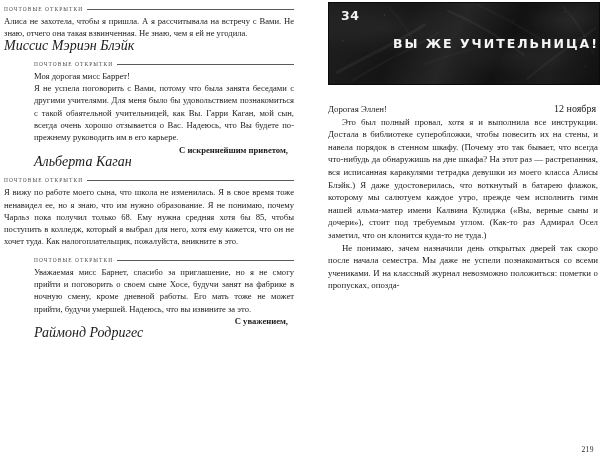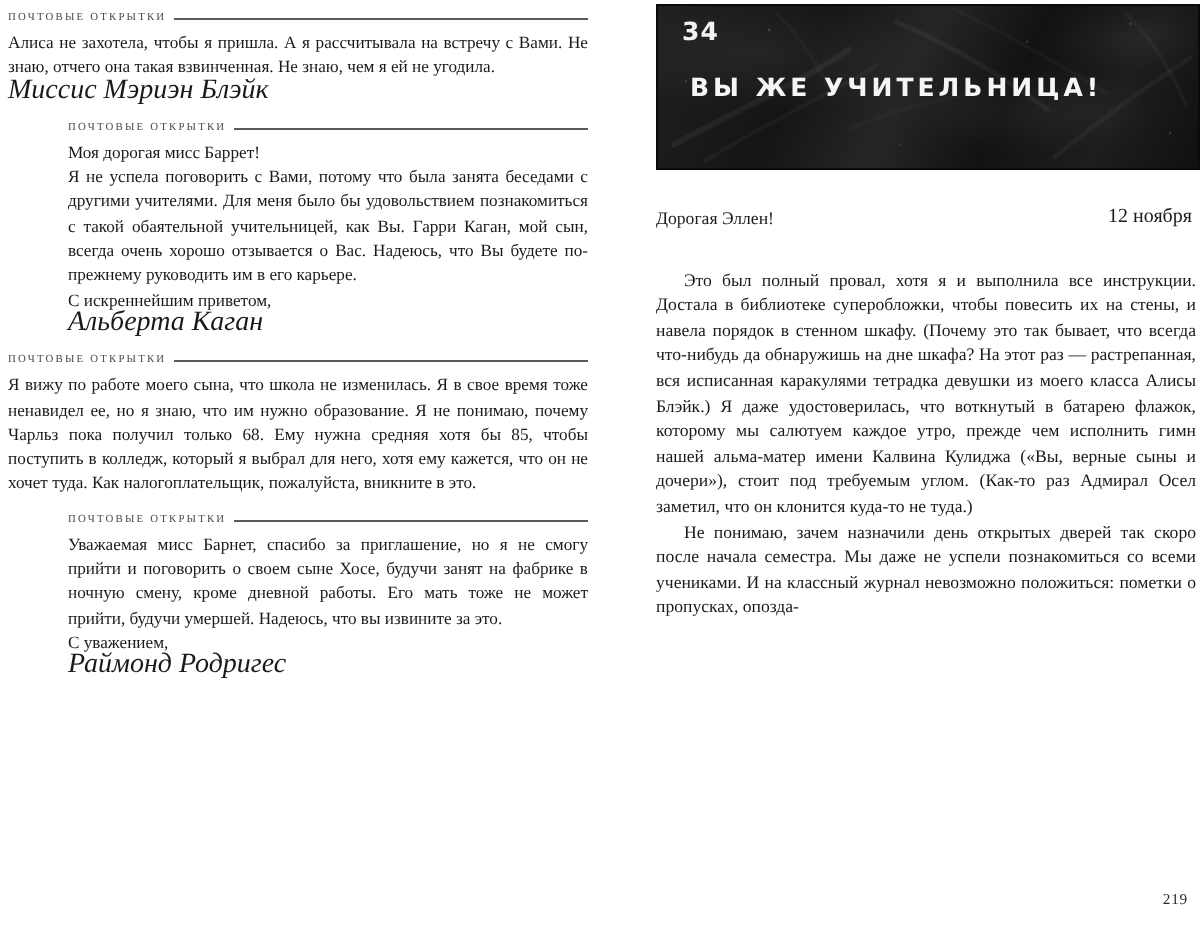--- a/index.html
+++ b/index.html
@@ -68,23 +68,24 @@
     font-size: 8.6px;
     line-height: 12.3px;
     margin: 0;
     text-align: justify;
     text-justify: inter-word;
     hyphens: manual;
   }
   .pc-closing {
     font-size: 8.6px;
     line-height: 12.3px;
-    text-align: left;
+    text-align: right;
     margin: 0;
     padding-right: 6px;
+    font-weight: bold;
   }
   .pc-signature {
     font-size: 14px;
     line-height: 12.3px;
     text-align: left;
     font-style: italic;
     margin: 0;
     padding-right: 2px;
   }
 
@@ -124,40 +125,40 @@
     font-family: "DejaVu Sans", sans-serif;
     font-size: 12.5px;
     font-weight: bold;
     letter-spacing: 0.5px;
   }
   .chapter-title {
     position: absolute;
     left: 0;
     right: 0;
     top: 33px;
-    text-align: left;
+    text-align: right;
     color: #f5f5f5;
     font-family: "DejaVu Sans", sans-serif;
     font-size: 12.5px;
     font-weight: bold;
     letter-spacing: 2.0px;
     padding-left: 16px;
   }
 
   .letter {
     position: absolute;
     left: 28px;
     right: 2px;
     top: 103px;
   }
   .letter-head {
     display: flex;
     justify-content: space-between;
     align-items: flex-end;
-    margin-bottom: 18px;
+    margin-bottom: 0;
   }
   .letter-greeting {
     font-size: 8.8px;
     line-height: 12.6px;
   }
   .letter-date {
     font-size: 10px;
     line-height: 12.6px;
     padding-right: 2px;
   }

